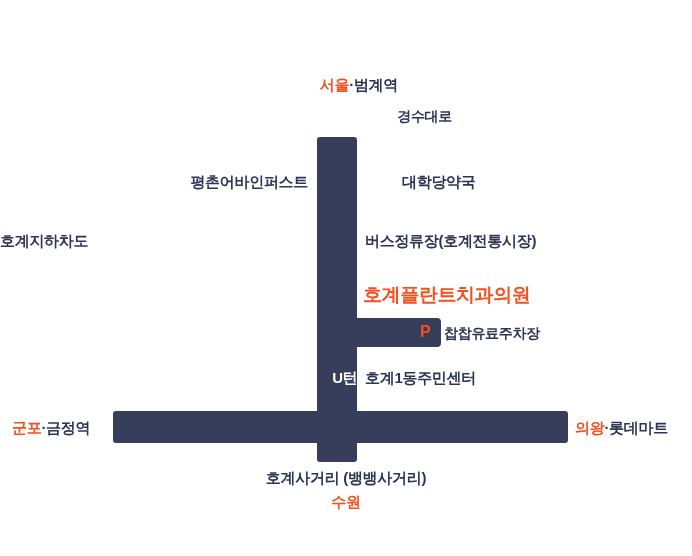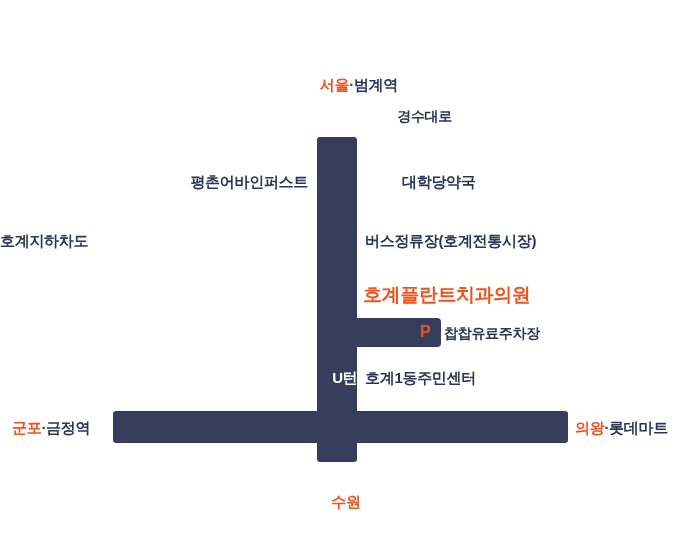--- a/index.html
+++ b/index.html
@@ -192,16 +192,17 @@
   <div class="label" id="label-parking-name">찹찹유료주차장</div>
 
   <div id="marker-uturn">U턴</div>
 
   <div class="label" id="label-community-center">호계1동주민센터</div>
 
   <div class="label" id="label-gunpo-geumjeong"><span class="accent">군포</span><span>·금정역</span></div>
 
   <div class="label" id="label-uiwang-lottemart"><span class="accent">의왕</span><span>·롯데마트</span></div>
 
+  <div class="label" id="label-hogye-intersection">호계사거리 (뱅뱅사거리)</div>
 
   <div class="label" id="label-suwon">수원</div>
 
 </div>
 
 </body></html>

